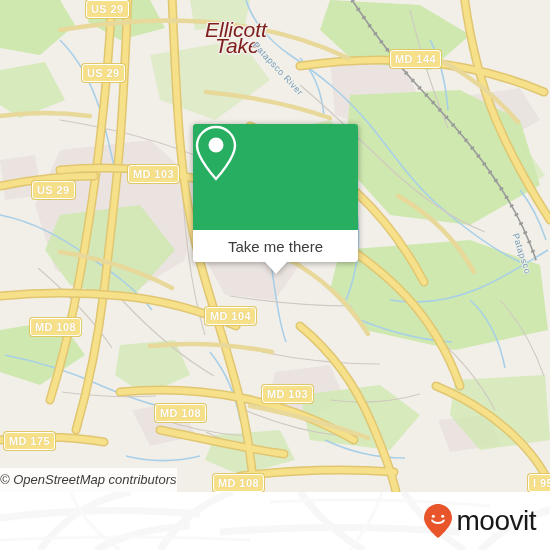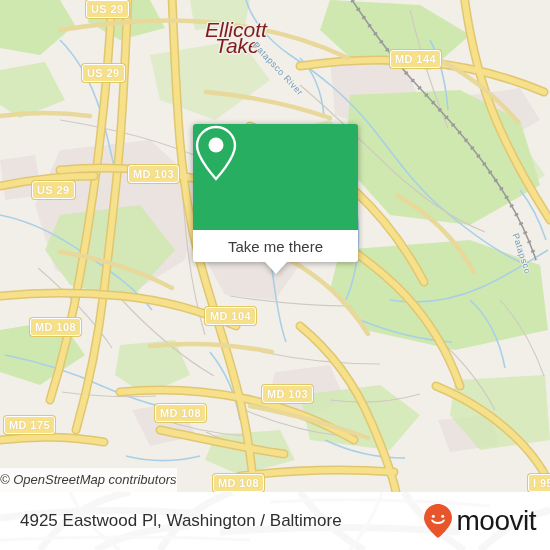--- a/index.html
+++ b/index.html
@@ -203,21 +203,21 @@
     <div id="shields">
         <div class="shield big" style="left: 86px; top: 0px;">US 29</div>
         <div class="shield big" style="left: 390px; top: 50px;">MD 144</div>
         <div class="shield big" style="left: 82px; top: 64px;">US 29</div>
         <div class="shield big" style="left: 128px; top: 165px;">MD 103</div>
         <div class="shield big" style="left: 32px; top: 181px;">US 29</div>
         <div class="shield big" style="left: 205px; top: 307px;">MD 104</div>
         <div class="shield big" style="left: 30px; top: 318px;">MD 108</div>
         <div class="shield big" style="left: 262px; top: 385px;">MD 103</div>
         <div class="shield big" style="left: 155px; top: 404px;">MD 108</div>
-        <div class="shield big" style="left: 4px; top: 416px;">MD 175</div>
+        <div class="shield big" style="left: 4px; top: 432px;">MD 175</div>
         <div class="shield big" style="left: 213px; top: 474px;">MD 108</div>
         <div class="shield big" style="left: 528px; top: 474px;">I 95</div>
       </div>
 
     <div id="places">
         <div class="place" style="left: 205px; top: 22px;">Ellicott</div>
         <div class="place" style="left: 215px; top: 38px;">Take</div>
       </div>
 
     <div id="rivers">
@@ -255,21 +255,20 @@
         <path d="M96 58 C120 44 152 36 190 34"></path>
       </g>
       <g stroke="#ededed" fill="none" stroke-width="3">
         <path d="M0 48 C80 44 170 44 250 48"></path>
         <path d="M270 10 C340 6 420 8 490 14"></path>
         <path d="M70 0 C80 22 96 42 120 58"></path>
         <path d="M350 58 C364 40 376 20 382 0"></path>
       </g>
     </svg>
 
-    <div id="bottom-title">4925 Eastwood Pl, Washington / Baltimore</div>
 
     <div id="brand">
       <svg width="30" height="36" viewBox="0 0 30 36">
         <path d="M15 1 C7.3 1 1 7.3 1 15 C1 24 15 35 15 35 C15 35 29 24 29 15 C29 7.3 22.7 1 15 1 Z" fill="#e8552a"></path>
         <circle cx="10.3" cy="13.2" r="1.5" fill="#ffffff"></circle>
         <circle cx="19.7" cy="13.2" r="1.5" fill="#ffffff"></circle>
         <path d="M9.2 17.4 C11.4 20.8 18.6 20.8 20.8 17.4" fill="none" stroke="#ffffff" stroke-width="1.9" stroke-linecap="round"></path>
       </svg>
       <span id="brand-word">moovit</span>
     </div>

